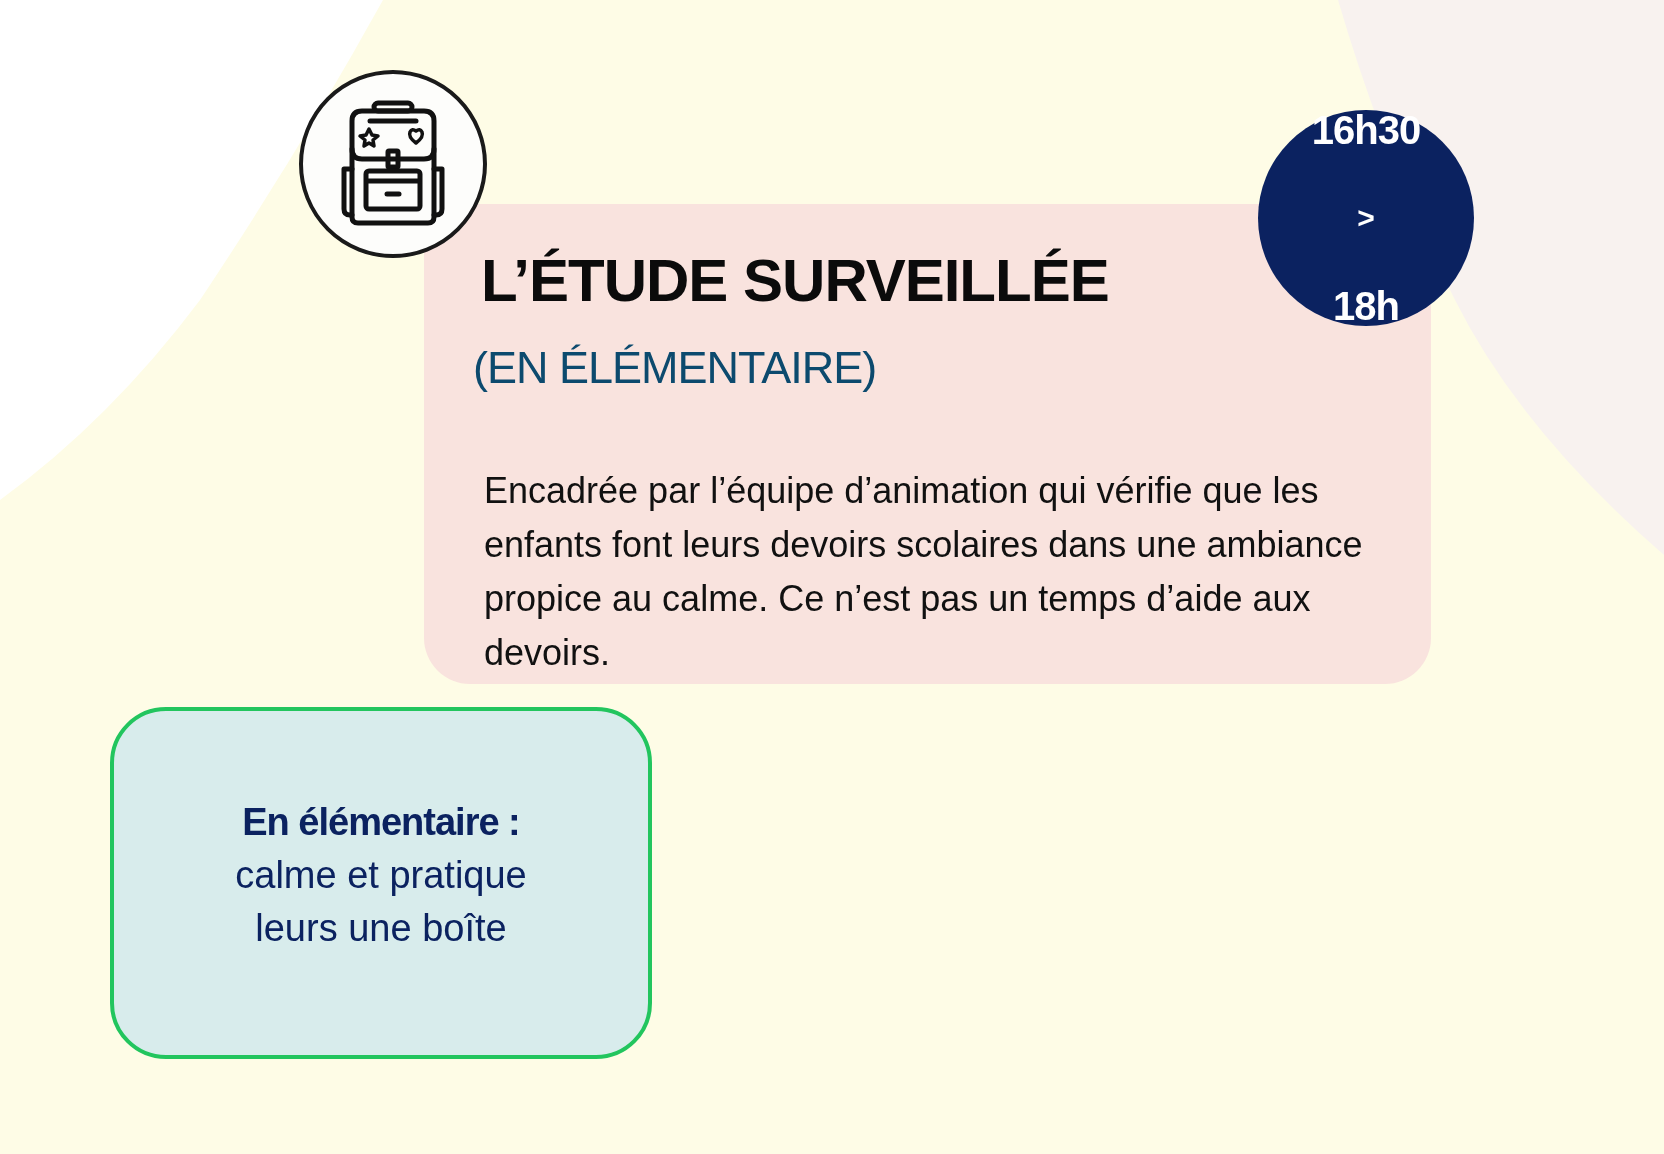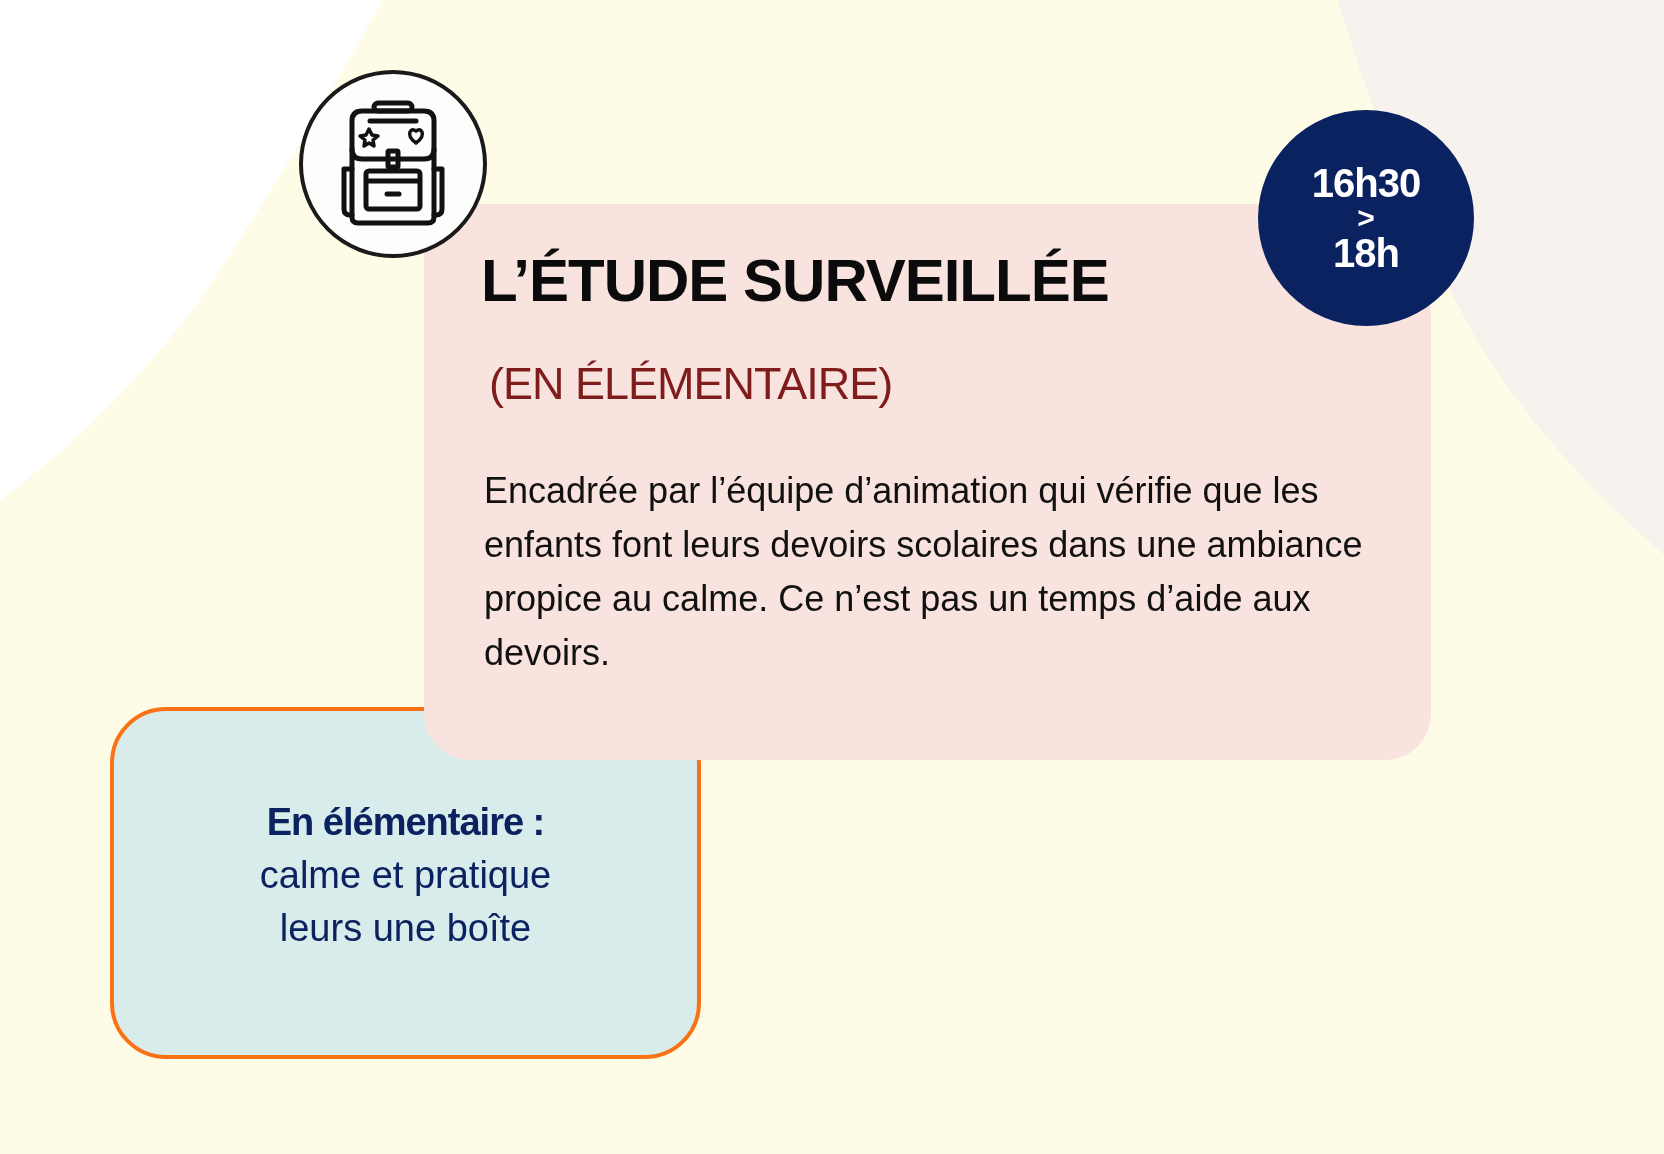--- a/index.html
+++ b/index.html
@@ -11,50 +11,50 @@
   .bg-shape { position: absolute; inset: 0; }
   .bg-shape svg { display: block; }
 
   .icon-circle {
     position: absolute; left: 299px; top: 70px; width: 180px; height: 180px;
     border: 4px solid #1a1a1a; border-radius: 50%; background: #fdfdfb;
     display: flex; align-items: center; justify-content: center; z-index: 3;
   }
 
   .main-card {
-    position: absolute; left: 424px; top: 204px; width: 1007px; height: 556px;
+    position: absolute; left: 424px; top: 204px; width: 1007px; height: 480px;
     background: #f9e3de; border-radius: 0 0 46px 46px; z-index: 2;
   }
   .card-title {
     position: absolute; left: 57px; top: 42px; margin: 0;
     font-size: 60px; font-weight: 700; color: #0b0b0b; letter-spacing: -1px;
     white-space: nowrap;
   }
   .card-subtitle {
-    position: absolute; left: 49px; top: 138px; margin: 16px;
-    font-size: 45px; font-weight: 400; color: #7f1d1d; letter-spacing: -1px;
+    position: absolute; left: 49px; top: 138px; margin: 0;
+    font-size: 45px; font-weight: 400; color: #0c4a6e; letter-spacing: -1px;
     white-space: nowrap;
   }
   .card-body {
     position: absolute; left: 48px; top: 248px; width: 900px; margin: 12px;
     font-size: 36px; line-height: 54px; color: #111;
   }
 
   .time-badge {
     position: absolute; left: 1258px; top: 110px; width: 216px; height: 216px;
     border-radius: 50%; background: #0b2260; z-index: 4;
-    display: flex; flex-direction: column; align-items: center; justify-content: center;
+    display: flex; flex-direction: column; align-items: center; justify-content: space-between;
     color: #ffffff; font-weight: 700; text-align: center;
   }
   .time-badge .t { font-size: 40px; line-height: 40px; letter-spacing: -1px; }
   .time-badge .sep { font-size: 30px; line-height: 30px; }
 
   .note-box {
-    position: absolute; left: 110px; top: 707px; width: 591px; height: 352px;
-    background: #d8ecec; border: 4px solid #f97316; border-radius: 56px; z-index: 1;
+    position: absolute; left: 110px; top: 707px; width: 542px; height: 352px;
+    background: #d8ecec; border: 4px solid #22c55e; border-radius: 56px; z-index: 1;
     box-sizing: border-box;
   }
   .note-text {
     position: absolute; left: 0; right: 0; top: 85px; text-align: center;
     color: #0b2260; font-size: 38px; line-height: 53px;
   }
   .note-text .lead { font-weight: 700; letter-spacing: -1px; display: block; }
   .note-text .line { display: block; }
 </style>
 </head>

